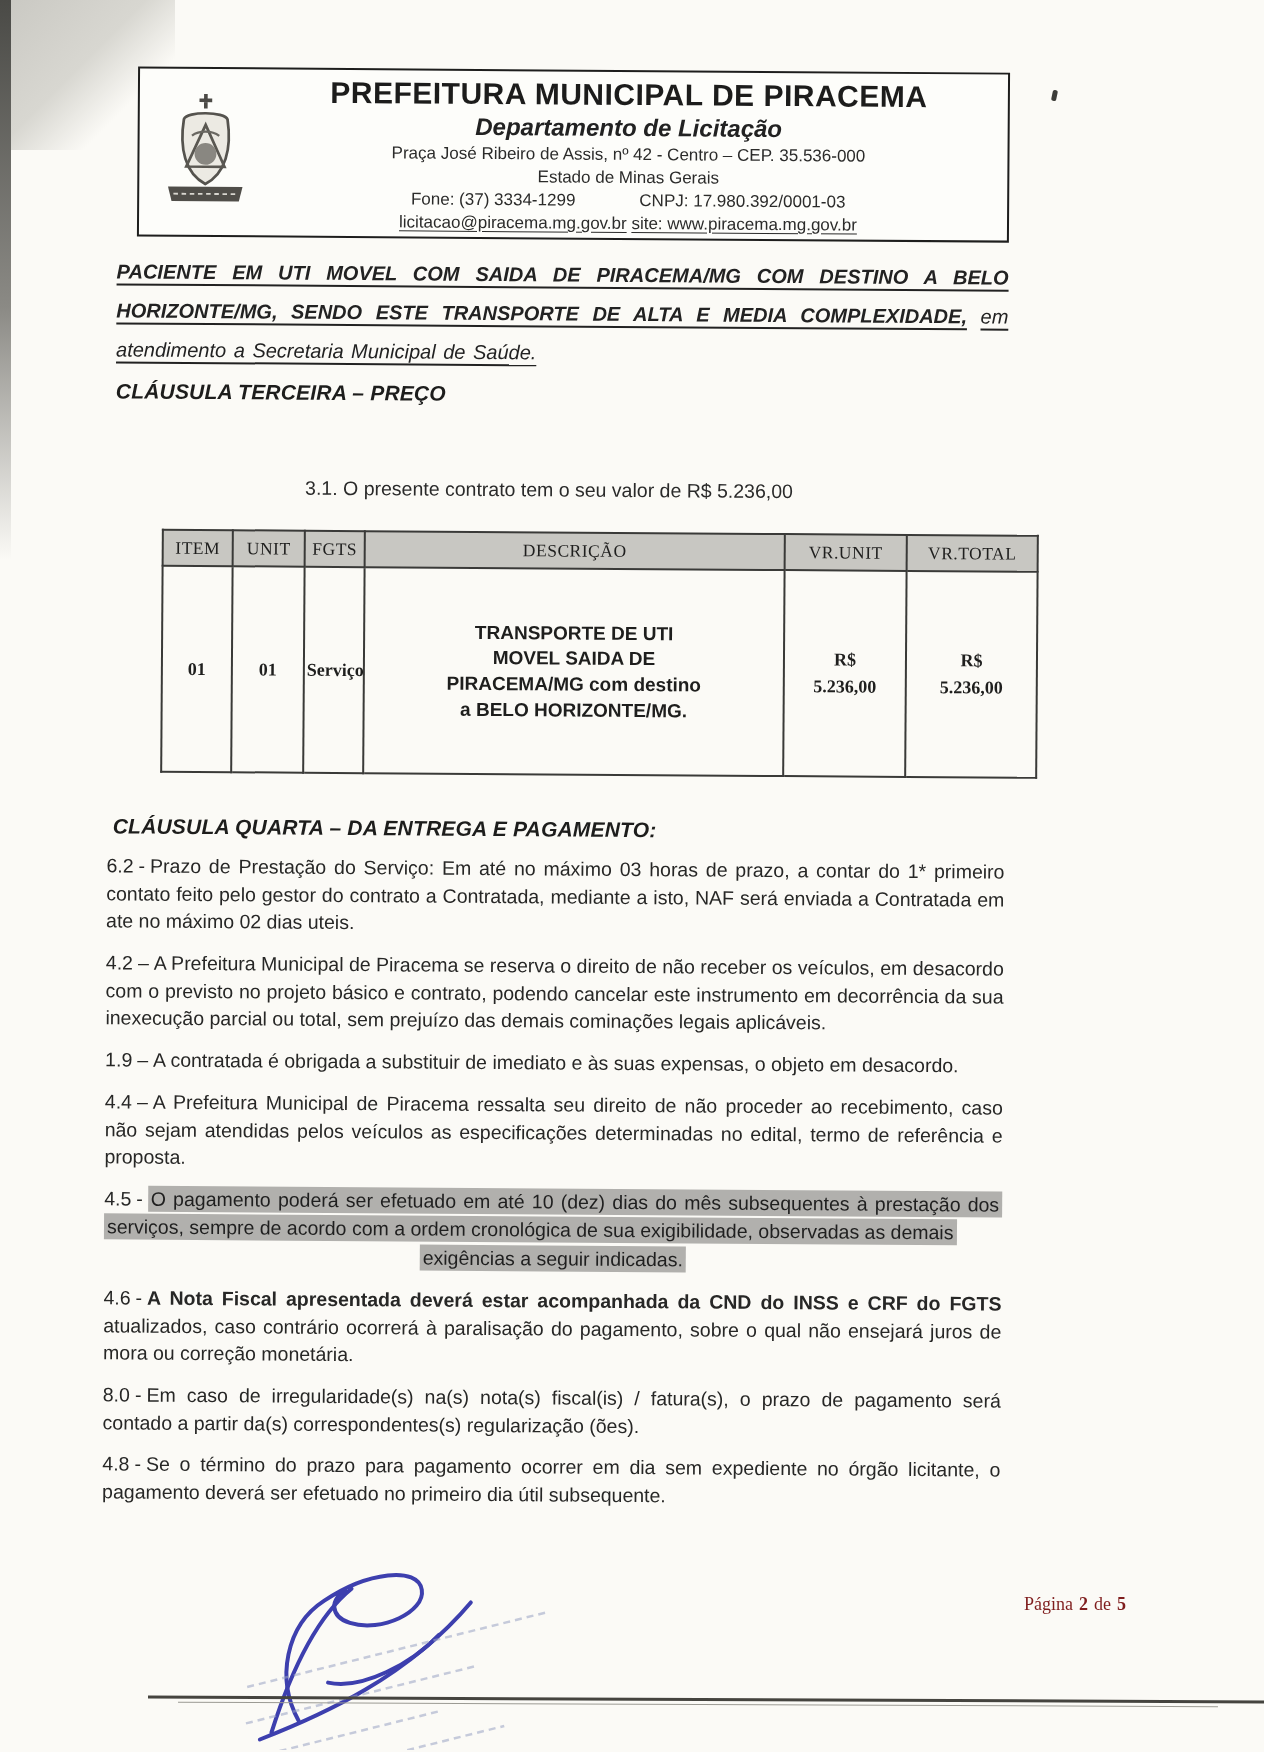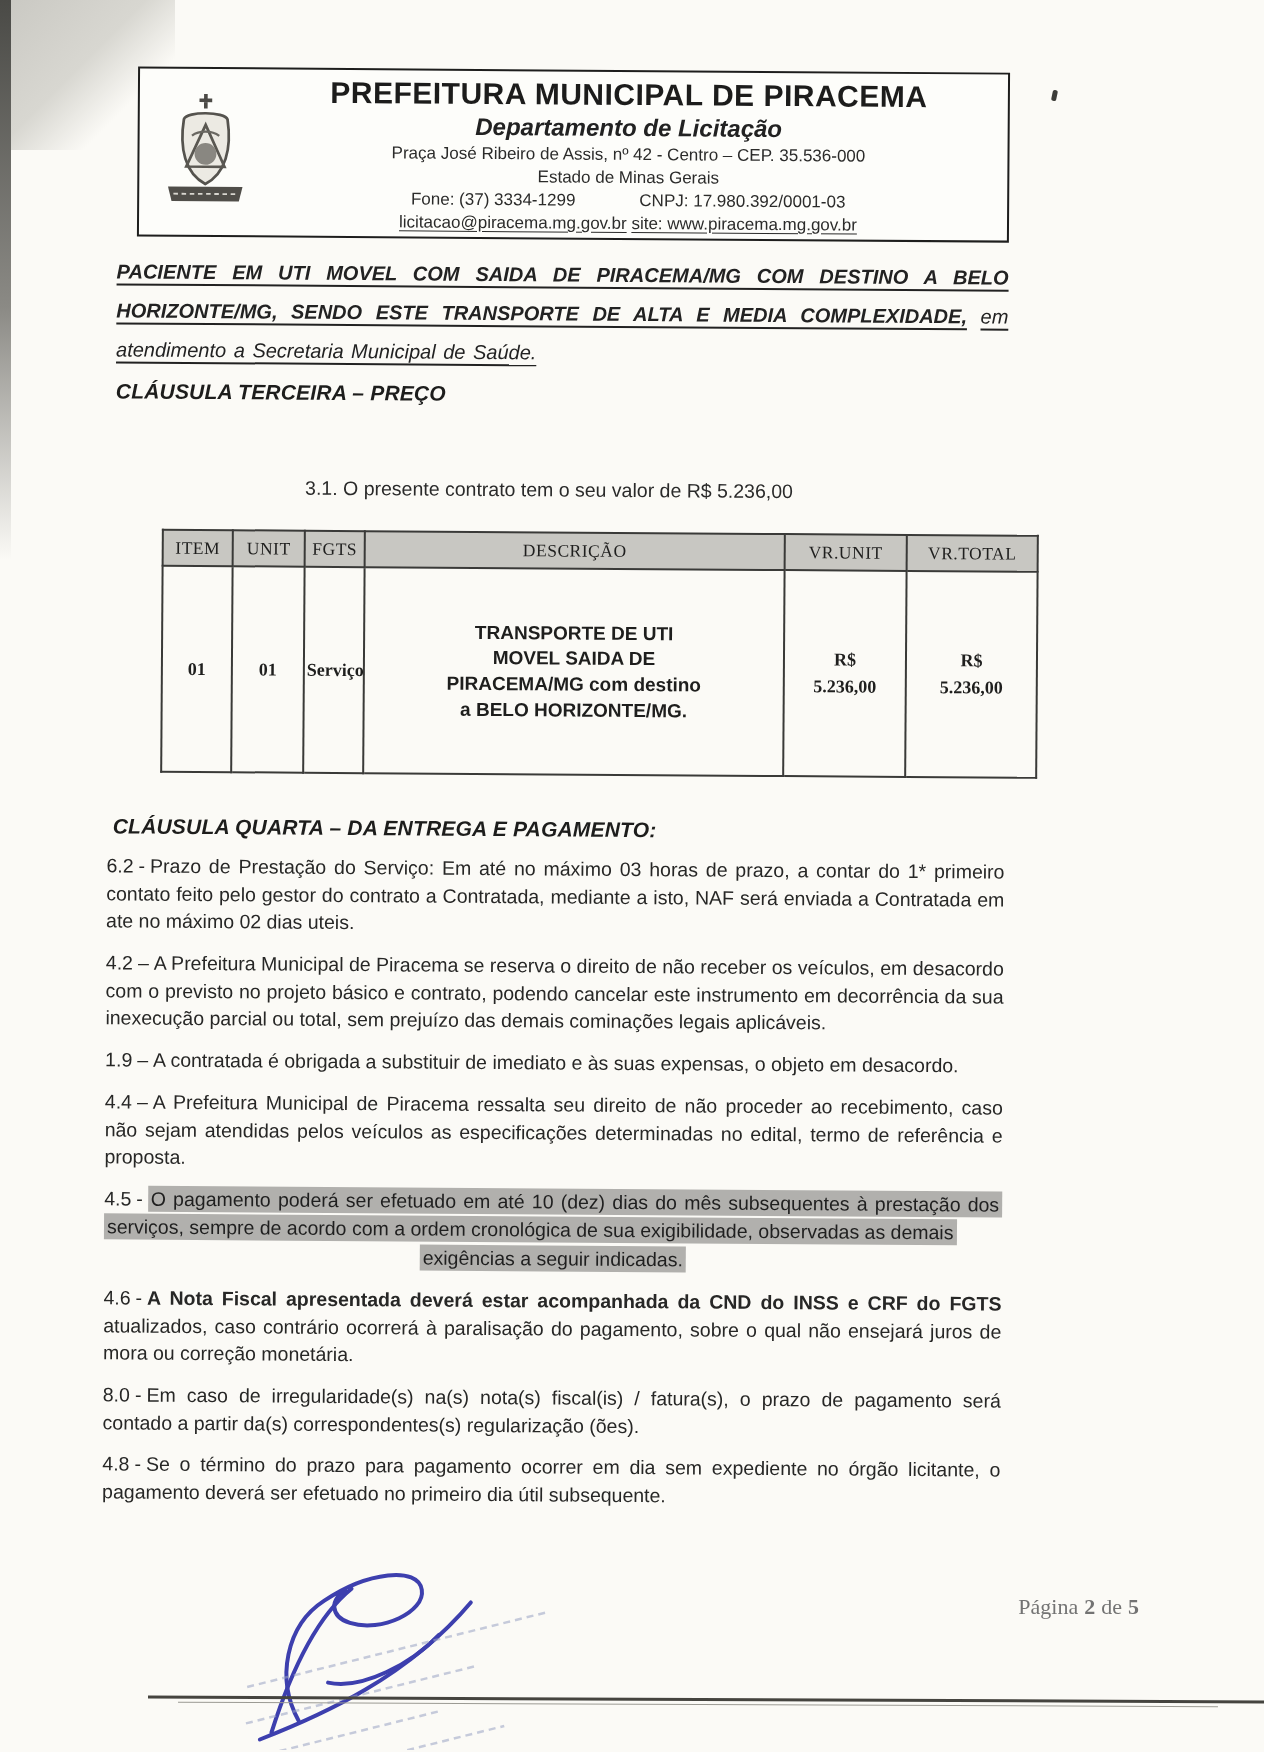--- a/index.html
+++ b/index.html
@@ -86,22 +86,22 @@
   }
   .cell-money div{font-weight:700;line-height:1.5;color:#1f1f1e;}
   
   .c4p{margin:14px 0 0 0;font-size:19.5px;line-height:1.42;text-align:justify;color:#272726;}
   .c4-heading{margin-top:42px;}
   .hl{background:#b1b0ad;padding:2px 3px;box-decoration-break:clone;-webkit-box-decoration-break:clone;color:#1f1f1f;}
   .center-line{display:block;text-align:center;margin-top:2px;}
   .bold-lead{font-weight:700;}
   
   .footer-page{
-    position:absolute;right:122px;top:1594px;
-    font-family:"Liberation Serif",serif;font-size:22px;color:#737373;
+    position:absolute;right:135px;top:1594px;
+    font-family:"Liberation Serif",serif;font-size:18px;color:#7f1d1d;
   }
   .footer-page .b{font-weight:700;padding:0 3px;}
   .footer-page .r{padding:0 3px;}
   .signature{position:absolute;left:228px;top:1556px;width:330px;height:190px;transform:rotate(-4deg);}
   .stamp{position:absolute;left:230px;top:1600px;width:420px;height:150px;opacity:.55;}
 </style>
 </head>
 <body>
 
 <div>

